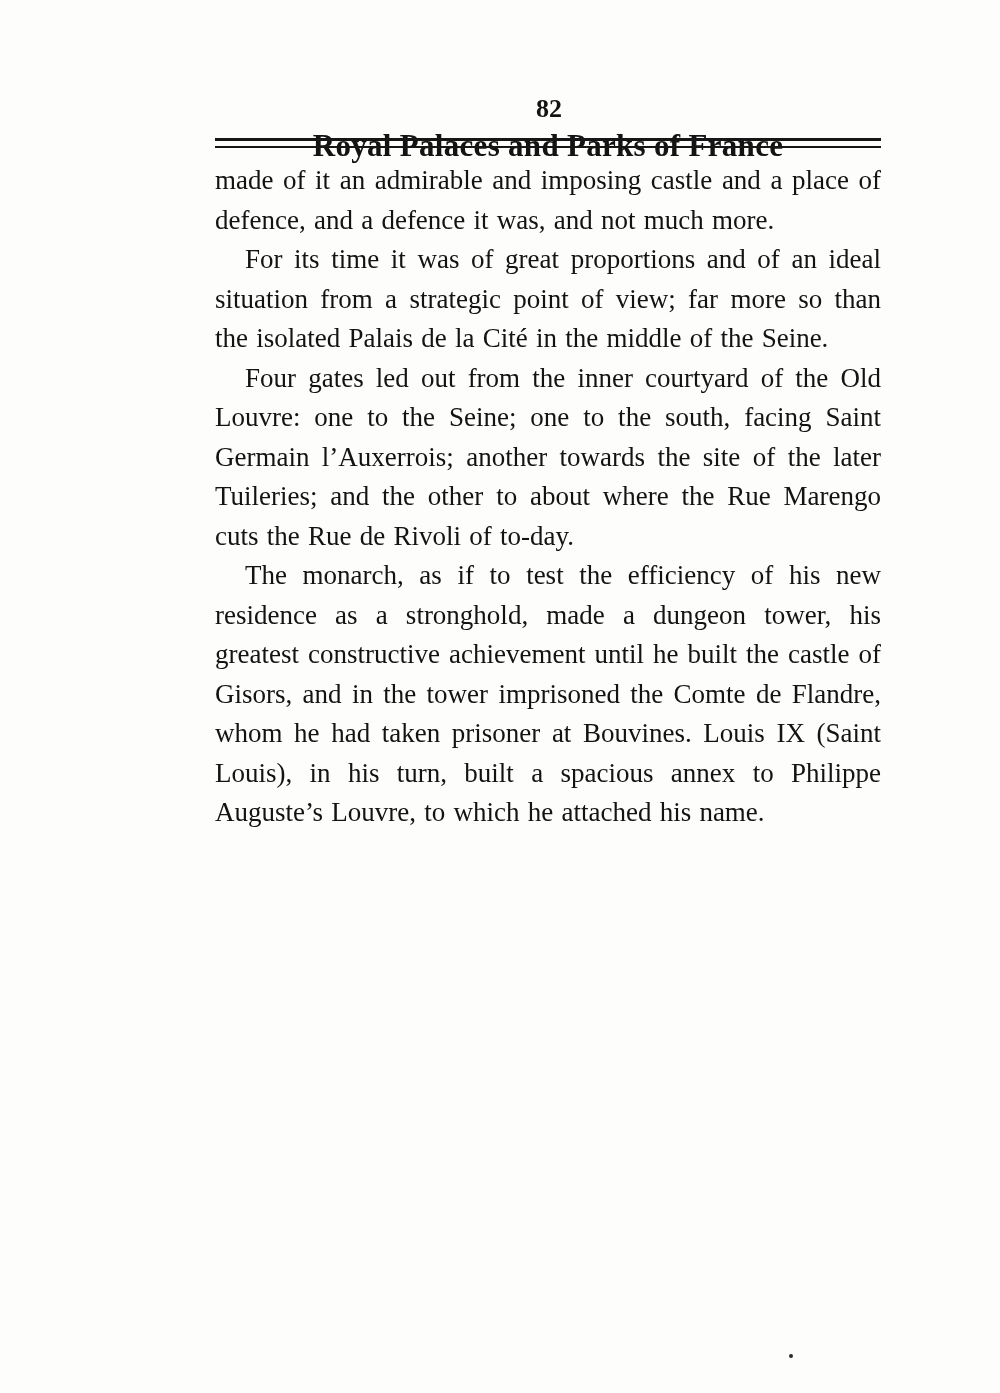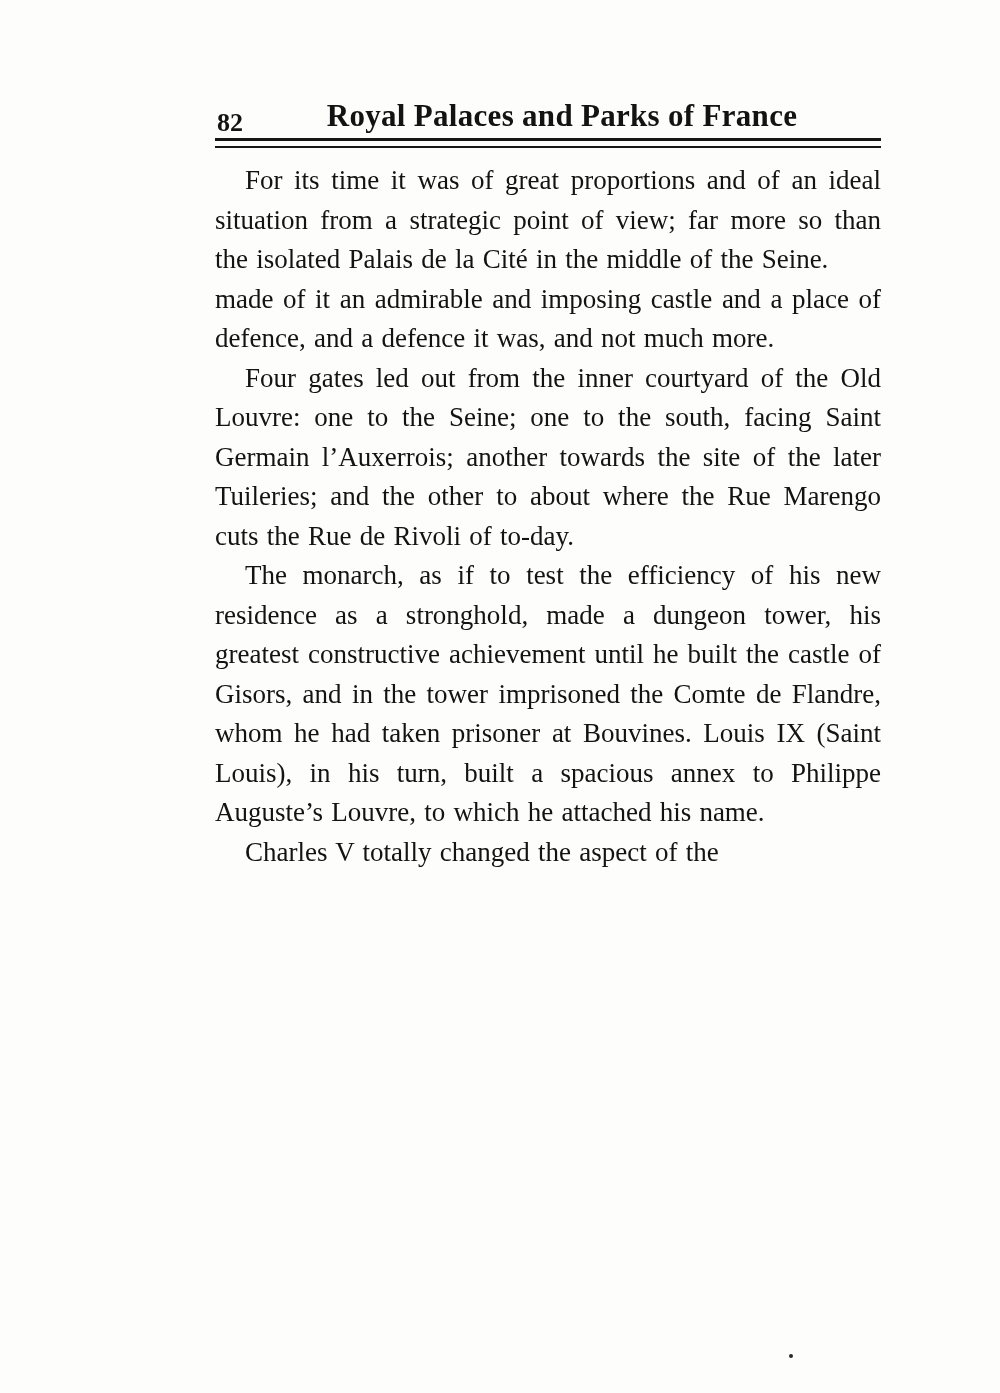--- a/index.html
+++ b/index.html
@@ -16,21 +16,22 @@
     color: #131313;
     font-family: "Liberation Serif", "DejaVu Serif", serif;
     overflow: hidden;
   }
   .page-header {
     position: absolute;
     left: 215px;
     top: 94px;
     width: 666px;
     display: flex;
-    align-items: flex-end;
+    align-items: center;
+    flex-direction: column;
   }
   .page-number {
     font-size: 26px;
     font-weight: 700;
     padding-left: 2px;
   }
   .page-title {
     flex: 1;
     margin: 4px;
     text-align: center;
@@ -81,22 +82,21 @@
 <div class="scan-page">
 
   <header class="page-header">
     <span class="page-number">82</span>
     <h1 class="page-title">Royal Palaces and Parks of France</h1>
   </header>
 
   <div class="double-rule"></div>
 
   <main class="body-text">
+    <p class="para">made of it an admirable and imposing castle and a place of defence, and a defence it was, and not much more.</p>
     <p class="para indent">For its time it was of great proportions and of an ideal situation from a strategic point of view; far more so than the isolated Palais de la Cité in the middle of the Seine.</p>
-    <p class="para">made of it an admirable and imposing castle and a place of defence, and a defence it was, and not much more.</p>
     <p class="para indent">Four gates led out from the inner courtyard of the Old Louvre: one to the Seine; one to the south, facing Saint Germain l’Auxerrois; another towards the site of the later Tuileries; and the other to about where the Rue Marengo cuts the Rue de Rivoli of to-day.</p>
     <p class="para indent">The monarch, as if to test the efficiency of his new residence as a stronghold, made a dungeon tower, his greatest constructive achievement until he built the castle of Gisors, and in the tower imprisoned the Comte de Flandre, whom he had taken prisoner at Bouvines. Louis IX (Saint Louis), in his turn, built a spacious annex to Philippe Auguste’s Louvre, to which he attached his name.</p>
-    <p class="para indent">Charles V totally changed the aspect of the</p>
   </main>
 
   <span class="ink-speck"></span>
 
 </div>
 
 </body></html>

